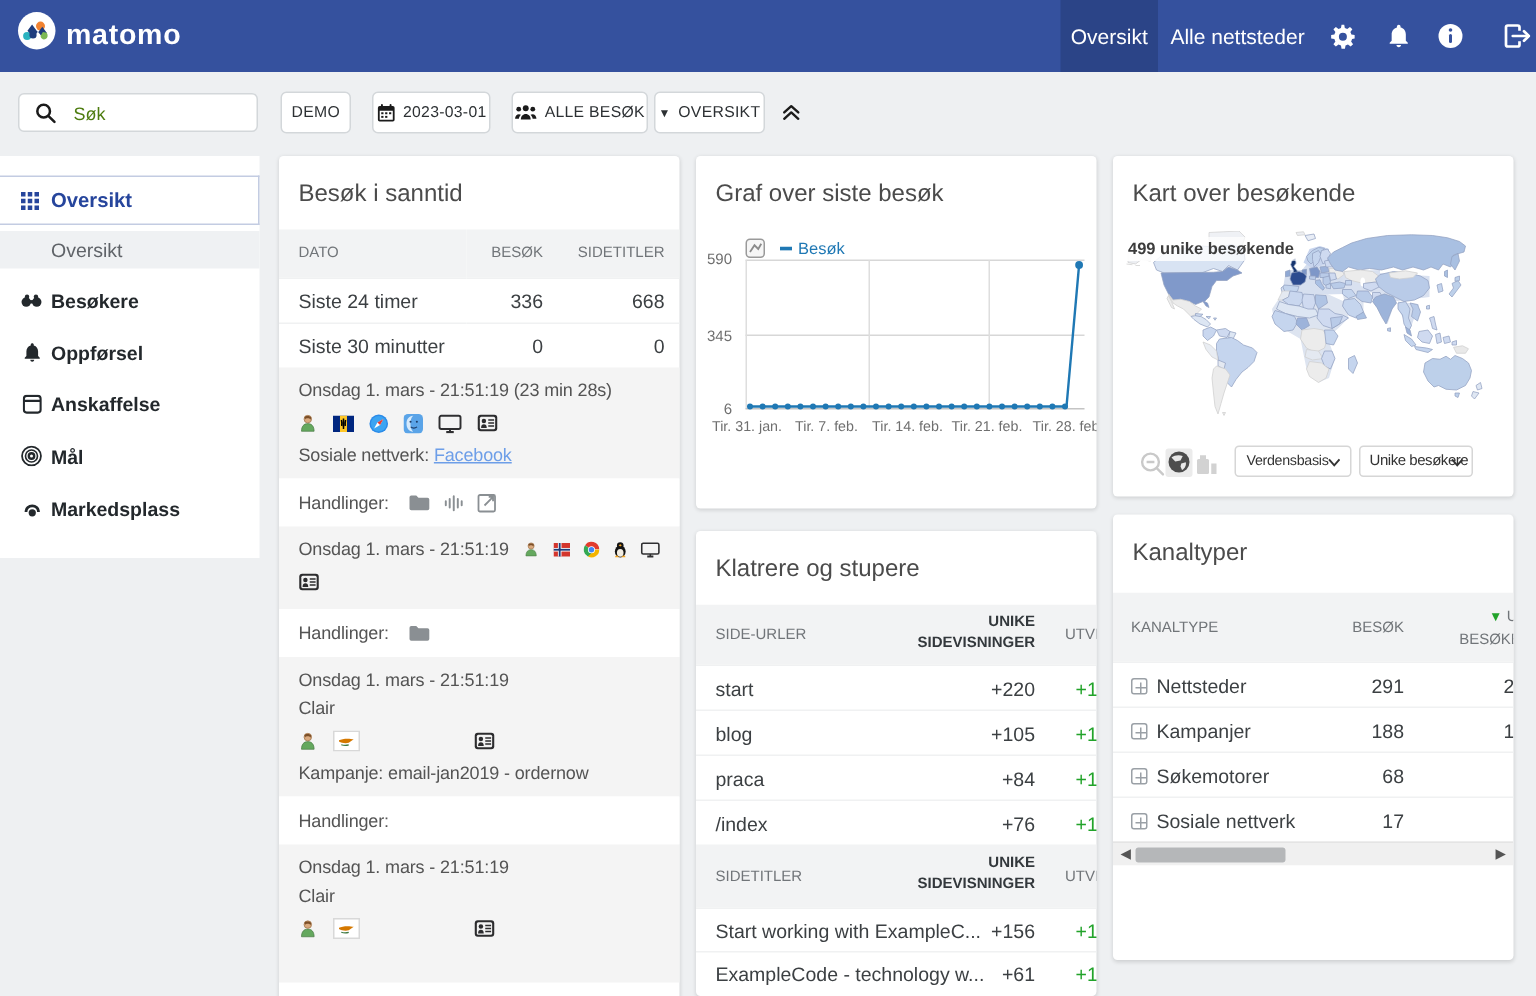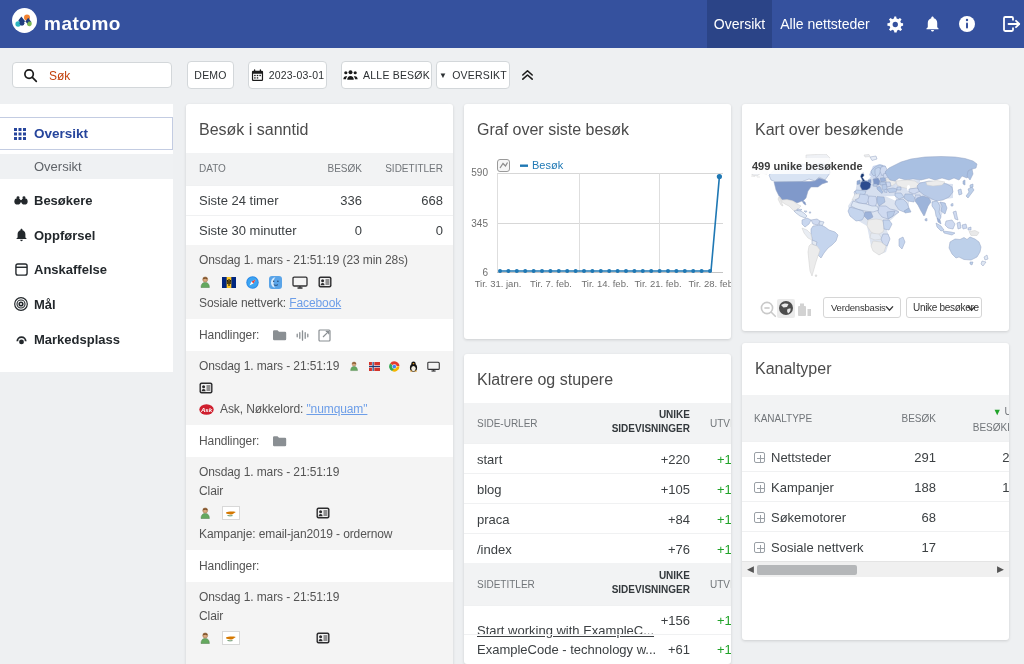--- a/index.html
+++ b/index.html
@@ -11,21 +11,21 @@
 .topnav { position:absolute; left:0; top:0; width:1024px; height:48px; background:#35519e;padding-left:32px; }
 .logo-circle { position:absolute; left:12px; top:8px; width:25px; height:25px; background:#fff; border-radius:50%; }
 .brand { position:absolute; left:44px; top:13px; color:#fff; font-size:19px; font-weight:bold; letter-spacing:.5px; }
 .nav-tab { position:absolute; top:0; height:48px; line-height:48px; color:#fff; font-size:14px; text-align:center; }
 .tab-active { left:707px; width:65px; background:#2b4487; }
 .tab-plain { left:772px; width:106px; }
 .nav-ico { position:absolute; top:0; height:48px; display:flex; align-items:center; justify-content:center; }
 
 
 .searchbox { position:absolute; left:12px; top:62px; width:160px; height:26px; background:#fff; border:1px solid #d3d7da; border-radius:4px; }
-.searchbox .ph { position:absolute; left:36px; top:6px; font-size:12px; color:#c2410c; }
+.searchbox .ph { position:absolute; left:36px; top:6px; font-size:12px; color:#4d7c0f; }
 .tbtn { position:absolute; top:61px; height:28px; background:#fff; border:1px solid #d3d7da; border-radius:4px; font-size:10.5px; color:#2c3033; display:flex; align-items:center; justify-content:center; gap:5px; letter-spacing:.2px; white-space:nowrap; }
 
 
 .sidebar { position:absolute; left:0; top:104px; width:173px; height:268px; background:#fff; }
 .side-active { position:absolute; left:0; top:13px; width:173px; height:33px; border:1px solid #c3cce2; border-left:none; display:flex; align-items:center; }
 .side-item { position:absolute; left:0; width:173px; height:34px; display:flex; align-items:center; font-weight:bold; font-size:13px; color:#23282c; }
 .side-sub { position:absolute; left:0; top:50px; width:173px; height:25px; background:#eff1f3; display:flex; align-items:center; font-size:13px; color:#5f6368; }
 .sicon { width:14px; margin-left:14px; margin-right:6px; display:inline-flex; justify-content:center; }
 .slabel { margin-left:34px; position:absolute; }
 
@@ -322,28 +322,20 @@
       <div class="icon-row">
         <svg width="14" height="12" viewBox="0 0 14 12">
             <rect x=".5" y=".5" width="13" height="11" rx="2" fill="#2c2c2e"></rect>
             <rect x="1.9" y="1.9" width="10.2" height="8.2" rx="1" fill="#f2f2f2"></rect>
             <circle cx="4.6" cy="4.7" r="1.5" fill="#2c2c2e"></circle>
             <path d="M2.7 9.3 C2.7 7.6 3.5 6.9 4.6 6.9 S6.5 7.6 6.5 9.3 Z" fill="#2c2c2e"></path>
             <rect x="7.5" y="3.5" width="3.9" height="1" fill="#2c2c2e"></rect>
             <rect x="7.5" y="5.5" width="3.9" height="1" fill="#2c2c2e"></rect>
             <rect x="7.5" y="7.5" width="3.9" height="1" fill="#2c2c2e"></rect>
           </svg>
-      </div>
-      <div class="vline" style="display:flex;align-items:center;">
-        <svg width="15" height="11" viewBox="0 0 15 11" style="margin-right:6px;">
-            <ellipse cx="7.5" cy="5.5" rx="7.2" ry="5.2" fill="#cf1f2e"></ellipse>
-            <text x="7.5" y="7.7" font-size="6.2" fill="#fff" text-anchor="middle" font-style="italic" font-weight="bold" font-family="Liberation Sans, sans-serif">Ask</text>
-          </svg>
-        <span>Ask, Nøkkelord:&nbsp;</span>
-          <a class="vl">"numquam"</a>
       </div>
     </div>
     <div class="vwhite">Handlinger:
       <svg width="15" height="12" viewBox="0 0 15 12" style="margin-left:4px;">
           <path d="M1 2.5 A1.2 1.2 0 0 1 2.2 1.3 H5.5 L7 2.8 H13 A1.2 1.2 0 0 1 14.2 4 V10 A1.2 1.2 0 0 1 13 11.2 H2.2 A1.2 1.2 0 0 1 1 10 Z" fill="#8a8f93"></path>
         </svg>
     </div>
     <div class="vblock">
       <div class="vline">Onsdag 1. mars - 21:51:19</div>
       <div class="vline">Clair</div>
@@ -488,21 +480,21 @@
         <span class="cellL" style="top:8px;">/index</span>
         <span class="cellR" style="right:41px;top:8px;">+76</span>
         <span class="cellR green" style="left:253px;top:8px;">+1 900%</span>
       </div>
     <div class="thead2" style="height:42px;">
       <span style="position:absolute;left:13px;top:16px;">SIDETITLER</span>
       <span style="position:absolute;right:41px;top:6px;width:110px;text-align:right;color:#33383c;font-weight:bold;line-height:14px;">UNIKE<br>SIDEVISNINGER</span>
       <span style="position:absolute;left:246px;top:16px;">UTVIKLING</span>
     </div>
     <div class="trow" style="height:29px;">
-        <span class="cellL" style="top:17px;text-decoration:underline;">Start working with ExampleC...</span>
+        <span class="cellL" style="top:7px;">Start working with ExampleC...</span>
         <span class="cellR" style="right:41px;top:7px;">+156</span>
         <span class="cellR green" style="left:253px;top:7px;">+1 900%</span>
       </div>
     <div class="trow" style="height:30px;">
         <span class="cellL" style="top:7px;">ExampleCode - technology w...</span>
         <span class="cellR" style="right:41px;top:7px;">+61</span>
         <span class="cellR green" style="left:253px;top:7px;">+1 900%</span>
       </div>
   </div>
 </div>

